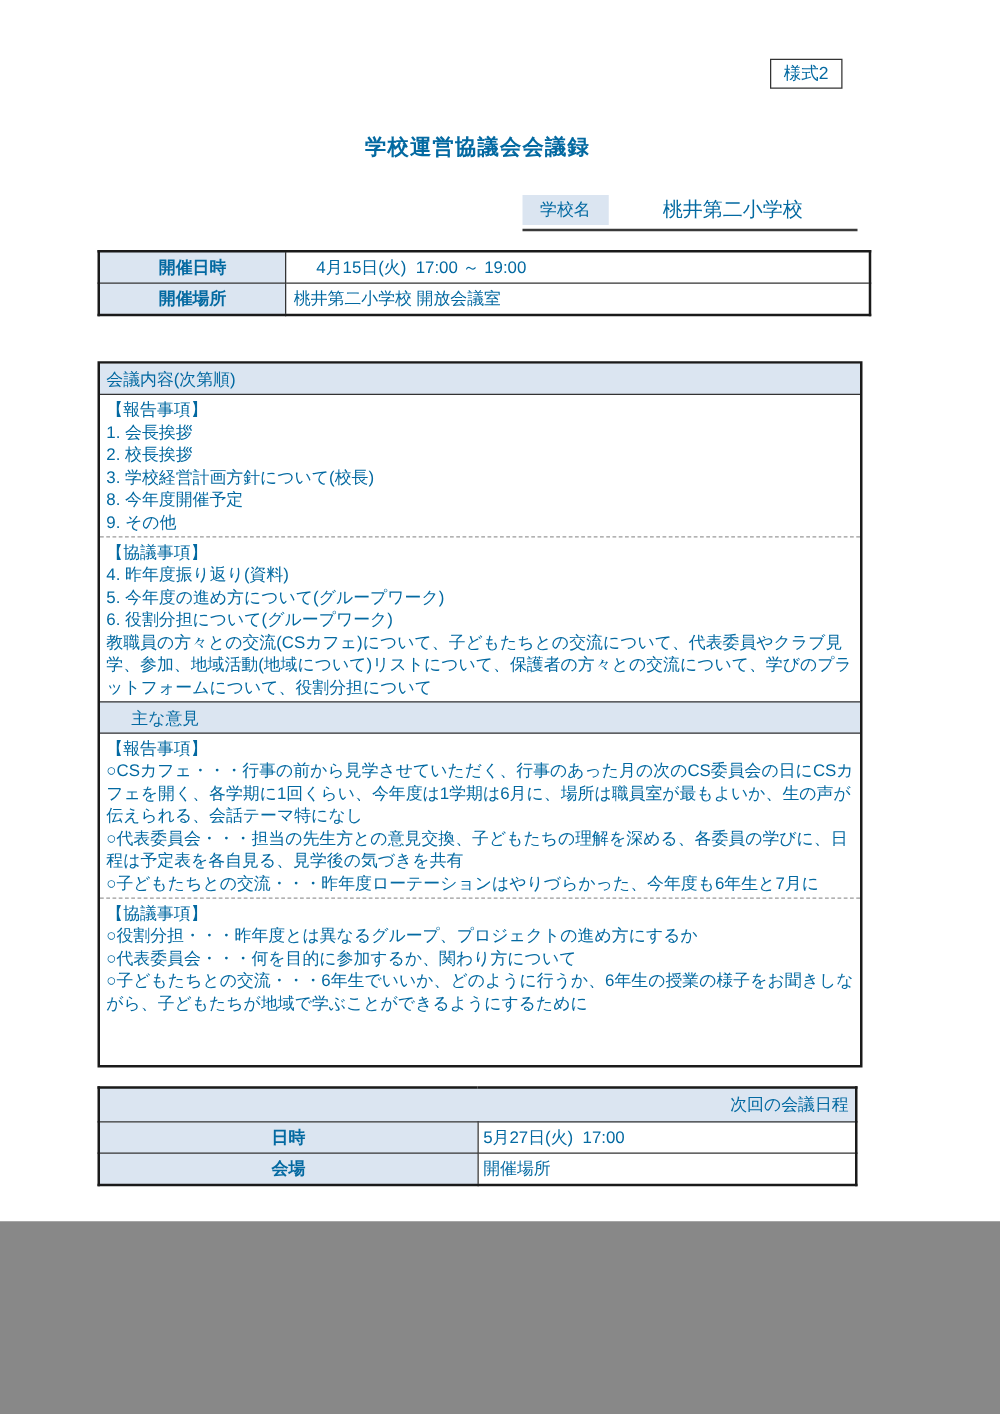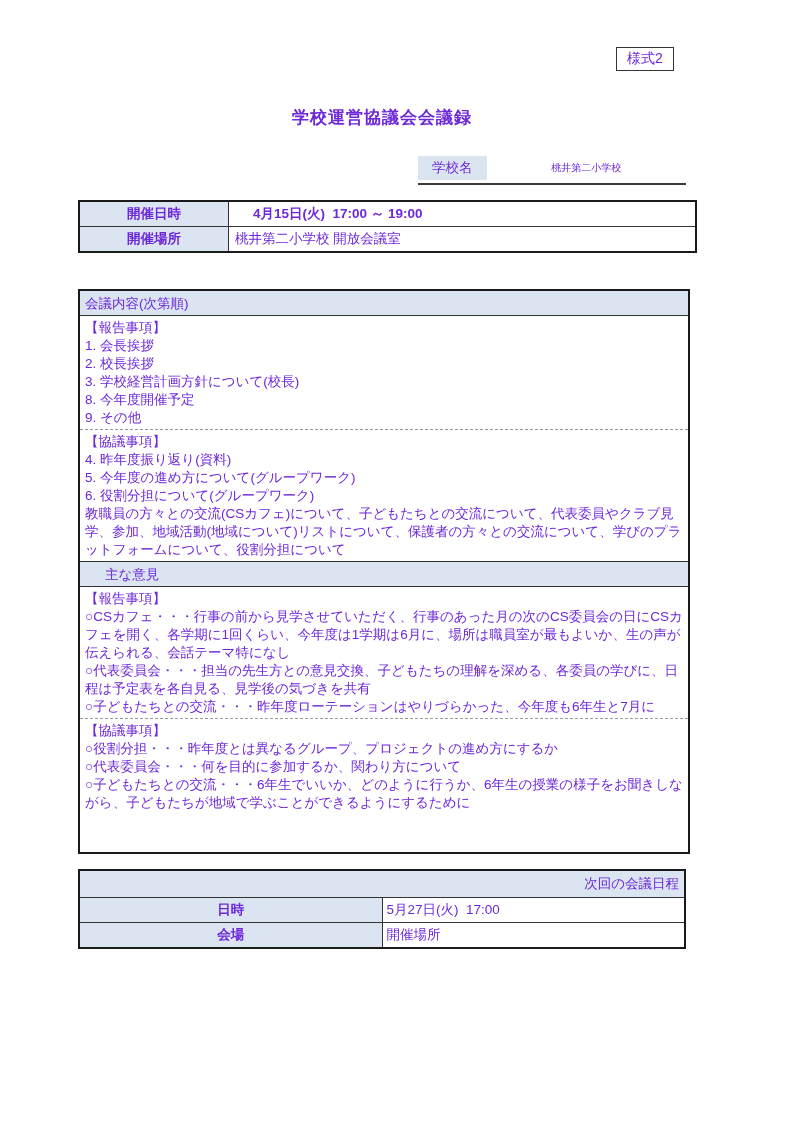--- a/index.html
+++ b/index.html
@@ -1,23 +1,23 @@
 <!DOCTYPE html>
 <html lang="ja"><head>
 <meta charset="utf-8">
 <style>
   html,body{margin:0;padding:0;}
   body{background:#888;}
   .page{
     position:relative;
-    width:800px;height:1131px;
+    width:800px;height:977px;
     margin:0 auto;
     background:#ffffff;
     font-family:"Liberation Sans","DejaVu Sans",sans-serif;
-    color:#6d28d9;
+    color:#0369a1;
     overflow:hidden;
   }
   .content{position:relative;padding-left:78px;width:620px;margin-top:32px;}
 
   
   .form-tag{
     position:absolute;top:47px;left:616px;
     border:1.5px solid #333;
     padding:2px 10px;
     font-size:14px;
@@ -43,21 +43,21 @@
     font-size:13.5px;
   }
   .school-label{
     background:#dbe5f1;
     padding:3px 14px;
     flex:0 0 auto;
   }
   .school-value{
     flex:1;
     text-align:center;
-    font-size:10px;
+    font-size:16px;
   }
 
   
   table.tbl{
     border-collapse:collapse;
     margin-top:15px;
     table-layout:fixed;
   }
   table.tbl th, table.tbl td{
     border:1.5px solid #333;
@@ -68,21 +68,21 @@
     white-space:pre-wrap;
   }
   table.tbl{border:2px solid #1a1a1a;}
   table.tbl th{
     background:#dbe5f1;
     text-align:center;
     font-weight:600;
   }
   .info-tbl{width:619px;}
   .info-tbl th{width:140px;}
-  .info-tbl td.pad20{padding-left:24px;font-weight:bold;}
+  .info-tbl td.pad20{padding-left:24px;}
   .info-tbl td.pad5{padding-left:6px;}
   .info-tbl tr{height:23px;}
 
   
   .block{
     width:608px;
     border:2px solid #1a1a1a;
     margin-top:36px;
     font-size:13.5px;
   }

